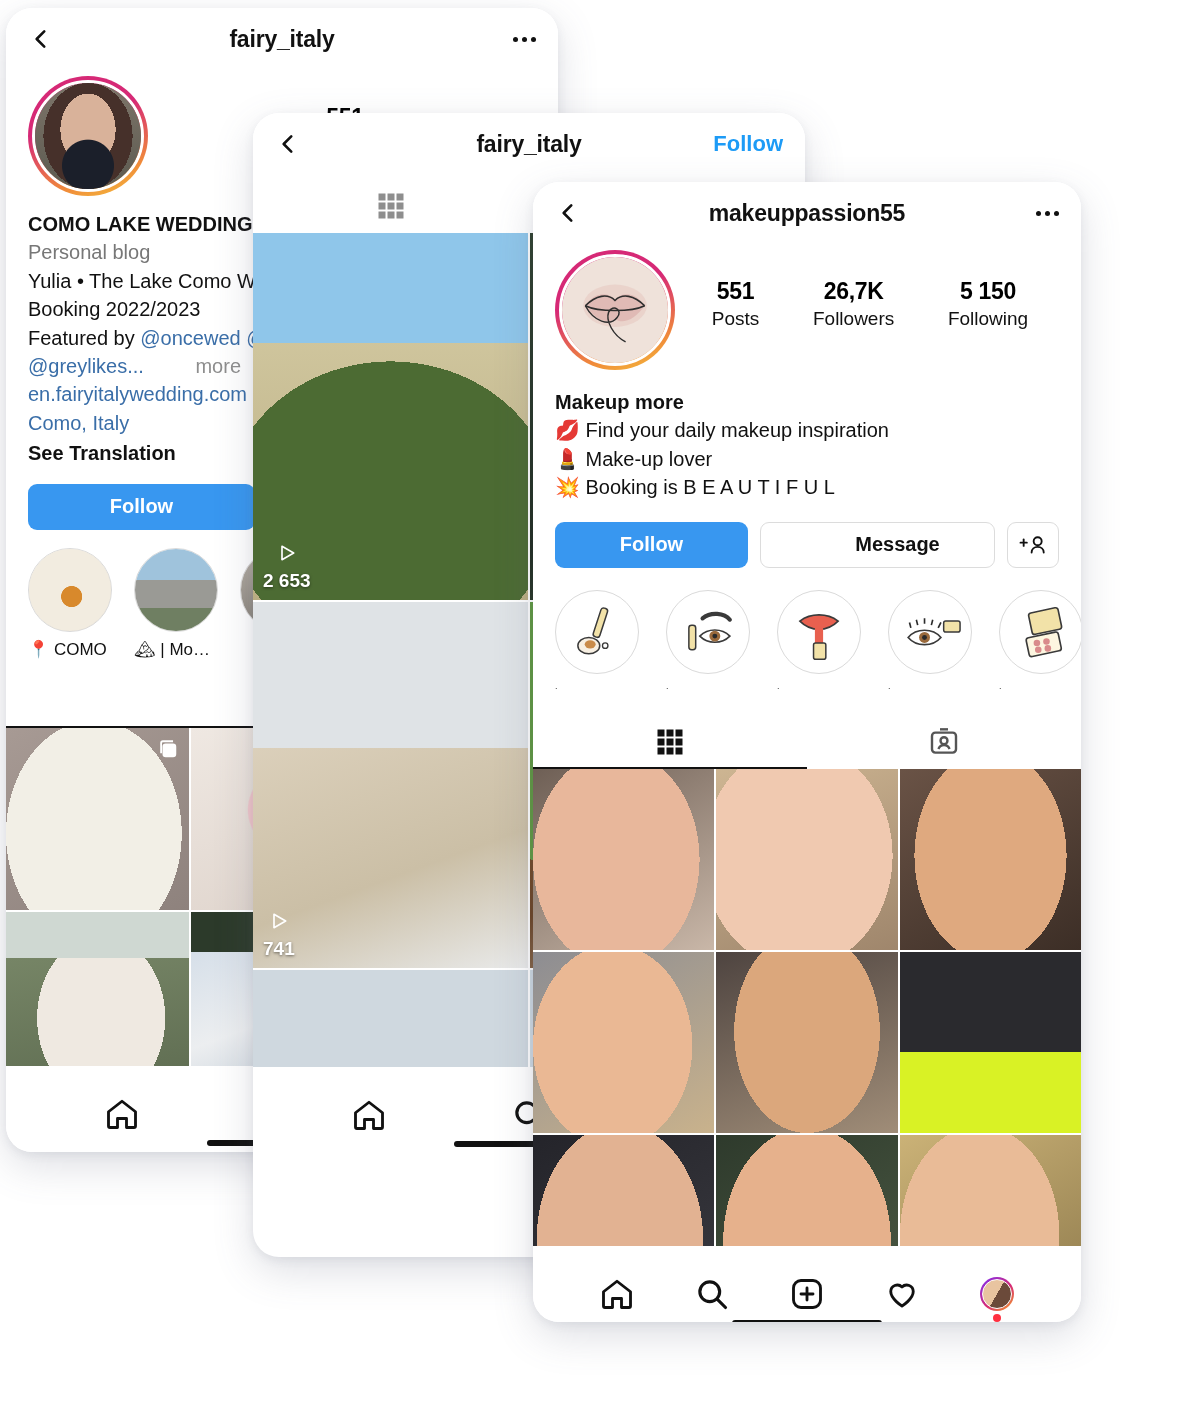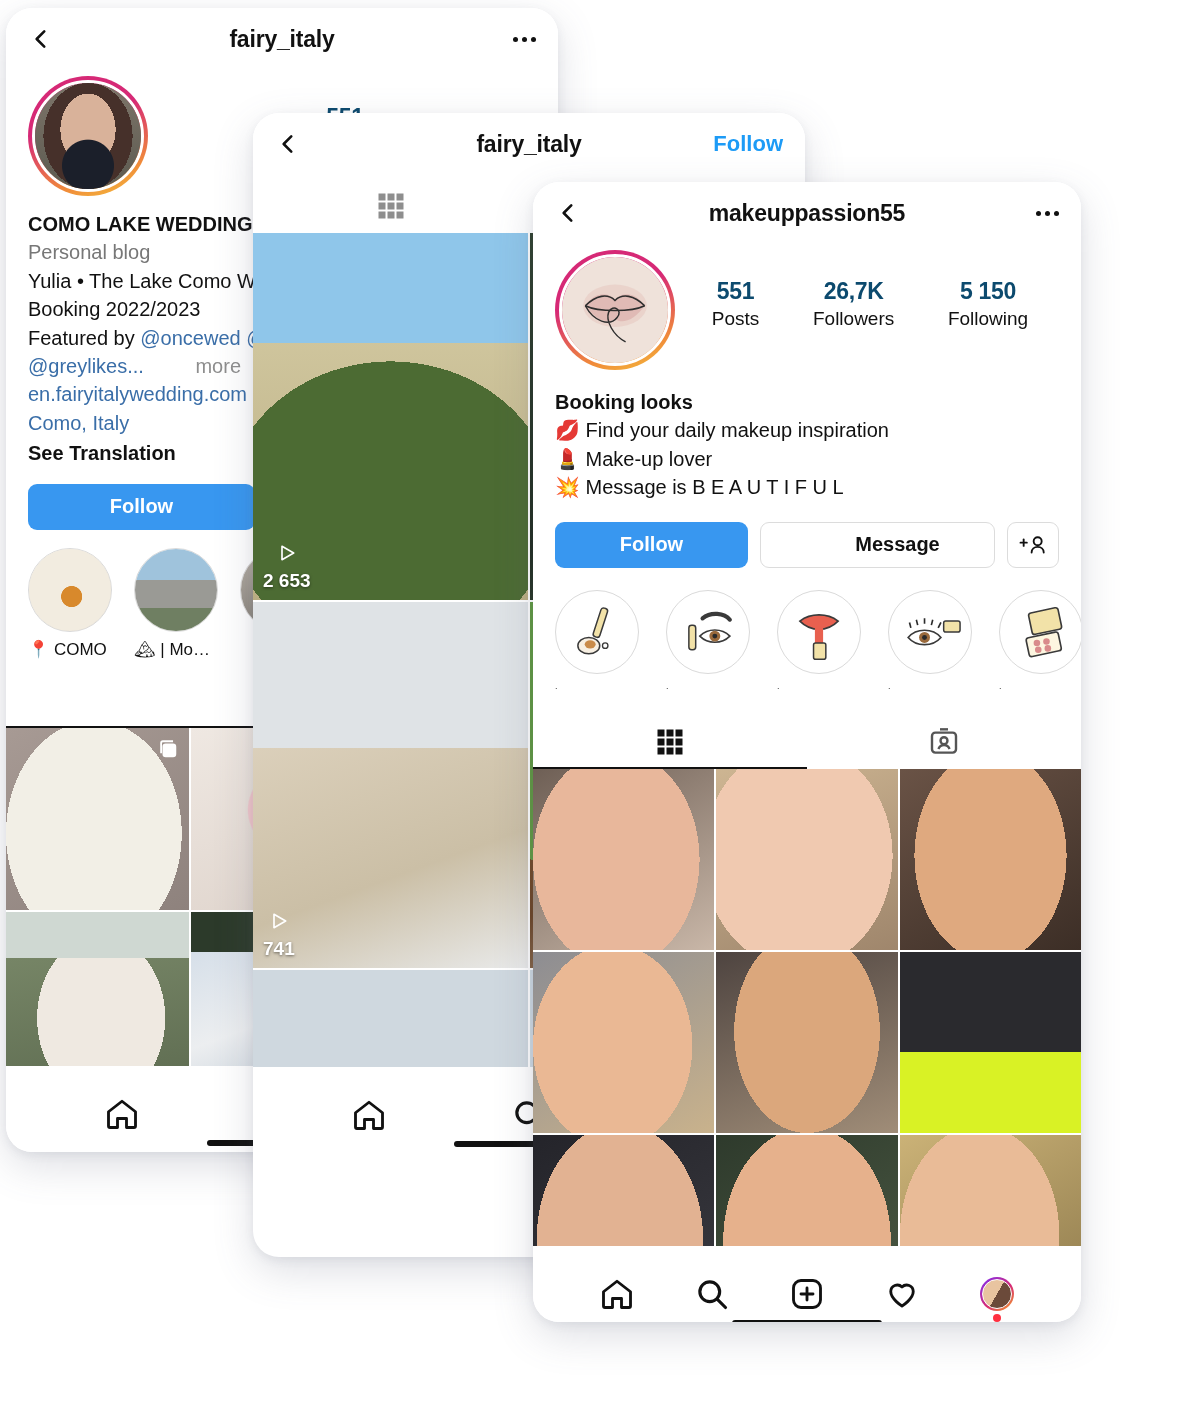--- a/index.html
+++ b/index.html
@@ -58,21 +58,21 @@
     background:
       radial-gradient(circle at 50% 78%, #1b1f2a 0 26%, transparent 27%),
       radial-gradient(ellipse 26% 34% at 50% 44%, #d9b29a 0 100%, transparent 100%),
       radial-gradient(ellipse 42% 50% at 50% 50%, #46302a 0 100%, transparent 100%),
       linear-gradient(#7d7469,#5c5a50);
   }
   
   .av-lips { width:100%; height:100%; background:#efe2da; position:relative; }
   .stats { display:flex; flex:1; justify-content:space-around; padding: 28px 4px 0 10px; }
   .stat { text-align:center; }
-  .stat .num { font-size:23px; font-weight:700; color:#0c4a6e; letter-spacing:-.3px; }
+  .stat .num { font-size:23px; font-weight:700; color:#000000; letter-spacing:-.3px; }
   .stat .lbl { font-size:19px; color:#111; margin-top:3px; }
 
   
   .bio { padding: 14px 22px 0 22px; font-size:20px; color:#111; line-height:1.42; }
   .bio .name { font-weight:700; font-size:20px; white-space:nowrap; }
   .bio .cat { color:#777; }
   .bio .line { white-space:nowrap; }
   .bio a { color:#3a6ea8; text-decoration:none; }
   .bio .muted { color:#8e8e8e;padding-left:46px; }
   .bio .seetr { font-weight:700; margin-top:2px; }
@@ -469,24 +469,24 @@
           <div class="lbl">Followers</div>
         </div>
         <div class="stat">
           <div class="num">5 150</div>
           <div class="lbl">Following</div>
         </div>
       </div>
     </div>
 
     <div class="bio" style="padding-top:18px;">
-      <div class="name">Booking looks</div>
+      <div class="name">Makeup more</div>
       <div class="line"><span class="emoji">💋</span> <span>Find your daily makeup inspiration</span></div>
       <div class="line"><span class="emoji">💄</span> <span>Make-up lover</span></div>
-      <div class="line"><span class="emoji">💥</span> <span>Message is B E A U T I F U L</span></div>
+      <div class="line"><span class="emoji">💥</span> <span>Booking is B E A U T I F U L</span></div>
     </div>
 
     <div class="actions" style="padding-top:20px;">
       <div class="btn btn-follow">Follow</div>
       <div class="btn btn-msg">Message</div>
       <div class="btn btn-add">
         <svg width="28" height="24" viewBox="0 0 30 24" fill="none" stroke="#111" stroke-width="2" stroke-linecap="round">
           <circle cx="20" cy="8" r="4.3"></circle>
             <path d="M13.5 20c0-3.6 2.9-6 6.5-6s6.5 2.4 6.5 6"></path>
           <line x1="5" y1="6" x2="5" y2="13"></line>

